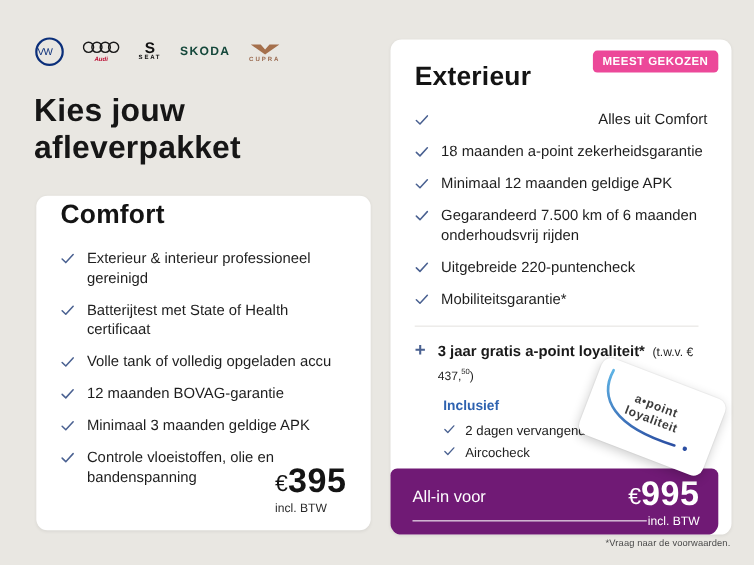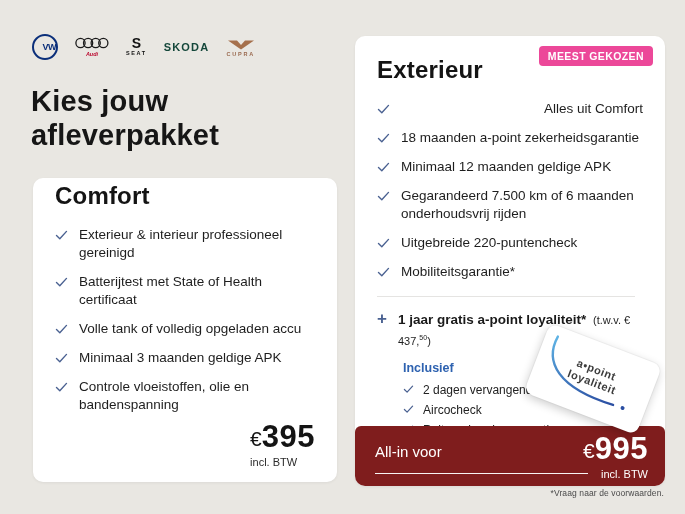--- a/index.html
+++ b/index.html
@@ -12,22 +12,22 @@
     color:#1E1E1E;
   }
   
   .brand-row {
     position:absolute; left:32px; top:31px;
     display:flex; align-items:center; gap:17px; height:32px;
   }
   .brand { display:flex; flex-direction:column; align-items:center; gap:1px; }
   .vw-circle {
     width:26px; height:26px; border:2.5px solid #0B2F7A; border-radius:50%;
-    display:flex; align-items:center; justify-content:flex-end;
-    font-weight:700; font-size:9px; color:#0B2F7A; letter-spacing:-0.5px;
+    display:flex; align-items:center; justify-content:flex-start;
+    font-weight:400; font-size:9px; color:#0B2F7A; letter-spacing:-0.5px;
   }
   .audi-word { color:#BB0A30; font-size:5.5px; font-weight:700; font-style:italic; }
   .seat-s { font-size:14px; font-weight:900; line-height:11px; color:#111; }
   .seat-word { font-size:5.5px; font-weight:700; letter-spacing:1.6px; color:#111; }
   .skoda-word { font-size:11px; font-weight:800; letter-spacing:1.2px; color:#14473A; }
   .cupra-word { font-size:5.5px; font-weight:700; letter-spacing:1.8px; color:#9A6A4F; }
 
   .page-heading {
     position:absolute; left:31px; top:84px; width:300px;
     font-size:29px; line-height:34px; font-weight:600; color:#161616;
@@ -87,22 +87,22 @@
     transform:rotate(21deg); z-index:3;
   }
   .loyalty-swoosh { position:absolute; left:0; top:0; }
   .loyalty-text {
     position:absolute; top:21px; left:0; right:0; text-align:center;
     font-size:11px; font-weight:700; color:#3C3C3C; line-height:13px; letter-spacing:0.6px;
   }
   .loyalty-text span { display:block; }
 
   .card-footer {
-    position:absolute; left:0; right:0; bottom:0; height:60px;
-    background:#7f1d1d; border-radius:6px 6px 10px 10px; color:#FFFFFF; z-index:2;
+    position:absolute; left:0; right:12px; bottom:0; height:60px;
+    background:#701a75; border-radius:6px 6px 10px 10px; color:#FFFFFF; z-index:2;
   }
   .footer-label { position:absolute; left:20px; top:17px; font-size:15px; font-weight:500; }
   .footer-underline { position:absolute; left:20px; bottom:12px; width:213px; height:1px; background:rgba(255,255,255,0.95); }
   .footer-price { position:absolute; right:17px; top:5px; text-align:right; }
   .footer-price .price-line { color:#FFFFFF; }
   .footer-price .price-note { color:#FFFFFF; }
 
   .footnote {
     position:absolute; right:21px; top:488px;
     font-size:8.5px; color:#4A4A4A; letter-spacing:0.1px;
@@ -161,20 +161,26 @@
     <div class="check-item">
       <svg class="chk" width="13" height="11" viewBox="0 0 13 11">
           <path d="M1.5 5.5 L4.8 8.7 L11.5 1.4" fill="none" stroke="#4A6191" stroke-width="1.4" stroke-linecap="round" stroke-linejoin="round"></path>
         </svg>
       <span class="check-text">Volle tank of volledig opgeladen accu</span>
     </div>
     <div class="check-item">
       <svg class="chk" width="13" height="11" viewBox="0 0 13 11">
           <path d="M1.5 5.5 L4.8 8.7 L11.5 1.4" fill="none" stroke="#4A6191" stroke-width="1.4" stroke-linecap="round" stroke-linejoin="round"></path>
         </svg>
+      <span class="check-text">12 maanden BOVAG-garantie</span>
+    </div>
+    <div class="check-item">
+      <svg class="chk" width="13" height="11" viewBox="0 0 13 11">
+          <path d="M1.5 5.5 L4.8 8.7 L11.5 1.4" fill="none" stroke="#4A6191" stroke-width="1.4" stroke-linecap="round" stroke-linejoin="round"></path>
+        </svg>
       <span class="check-text">Minimaal 3 maanden geldige APK</span>
     </div>
     <div class="check-item">
       <svg class="chk" width="13" height="11" viewBox="0 0 13 11">
           <path d="M1.5 5.5 L4.8 8.7 L11.5 1.4" fill="none" stroke="#4A6191" stroke-width="1.4" stroke-linecap="round" stroke-linejoin="round"></path>
         </svg>
       <span class="check-text">Controle vloeistoffen, olie en bandenspanning</span>
     </div>
   </div>
   <div class="price-block">
@@ -223,21 +229,21 @@
         </svg>
       <span class="check-text">Mobiliteitsgarantie*</span>
     </div>
   </div>
 
   <div class="divider"></div>
 
   <div class="bonus-row">
     <span class="bonus-plus">+</span>
     <span class="bonus-text">
-      <span>1 jaar gratis a-point loyaliteit*</span>
+      <span>3 jaar gratis a-point loyaliteit*</span>
       <span class="bonus-note">&nbsp;<span>(t.w.v. € 437,</span><sup>50</sup><span>)</span></span>
     </span>
   </div>
 
   <div class="inclusief">
     <div class="inclusief-label">Inclusief</div>
     <div class="sub-item">
       <svg class="chk" width="11" height="9" viewBox="0 0 13 11">
           <path d="M1.5 5.5 L4.8 8.7 L11.5 1.4" fill="none" stroke="#4A6191" stroke-width="1.5" stroke-linecap="round" stroke-linejoin="round"></path>
         </svg>

